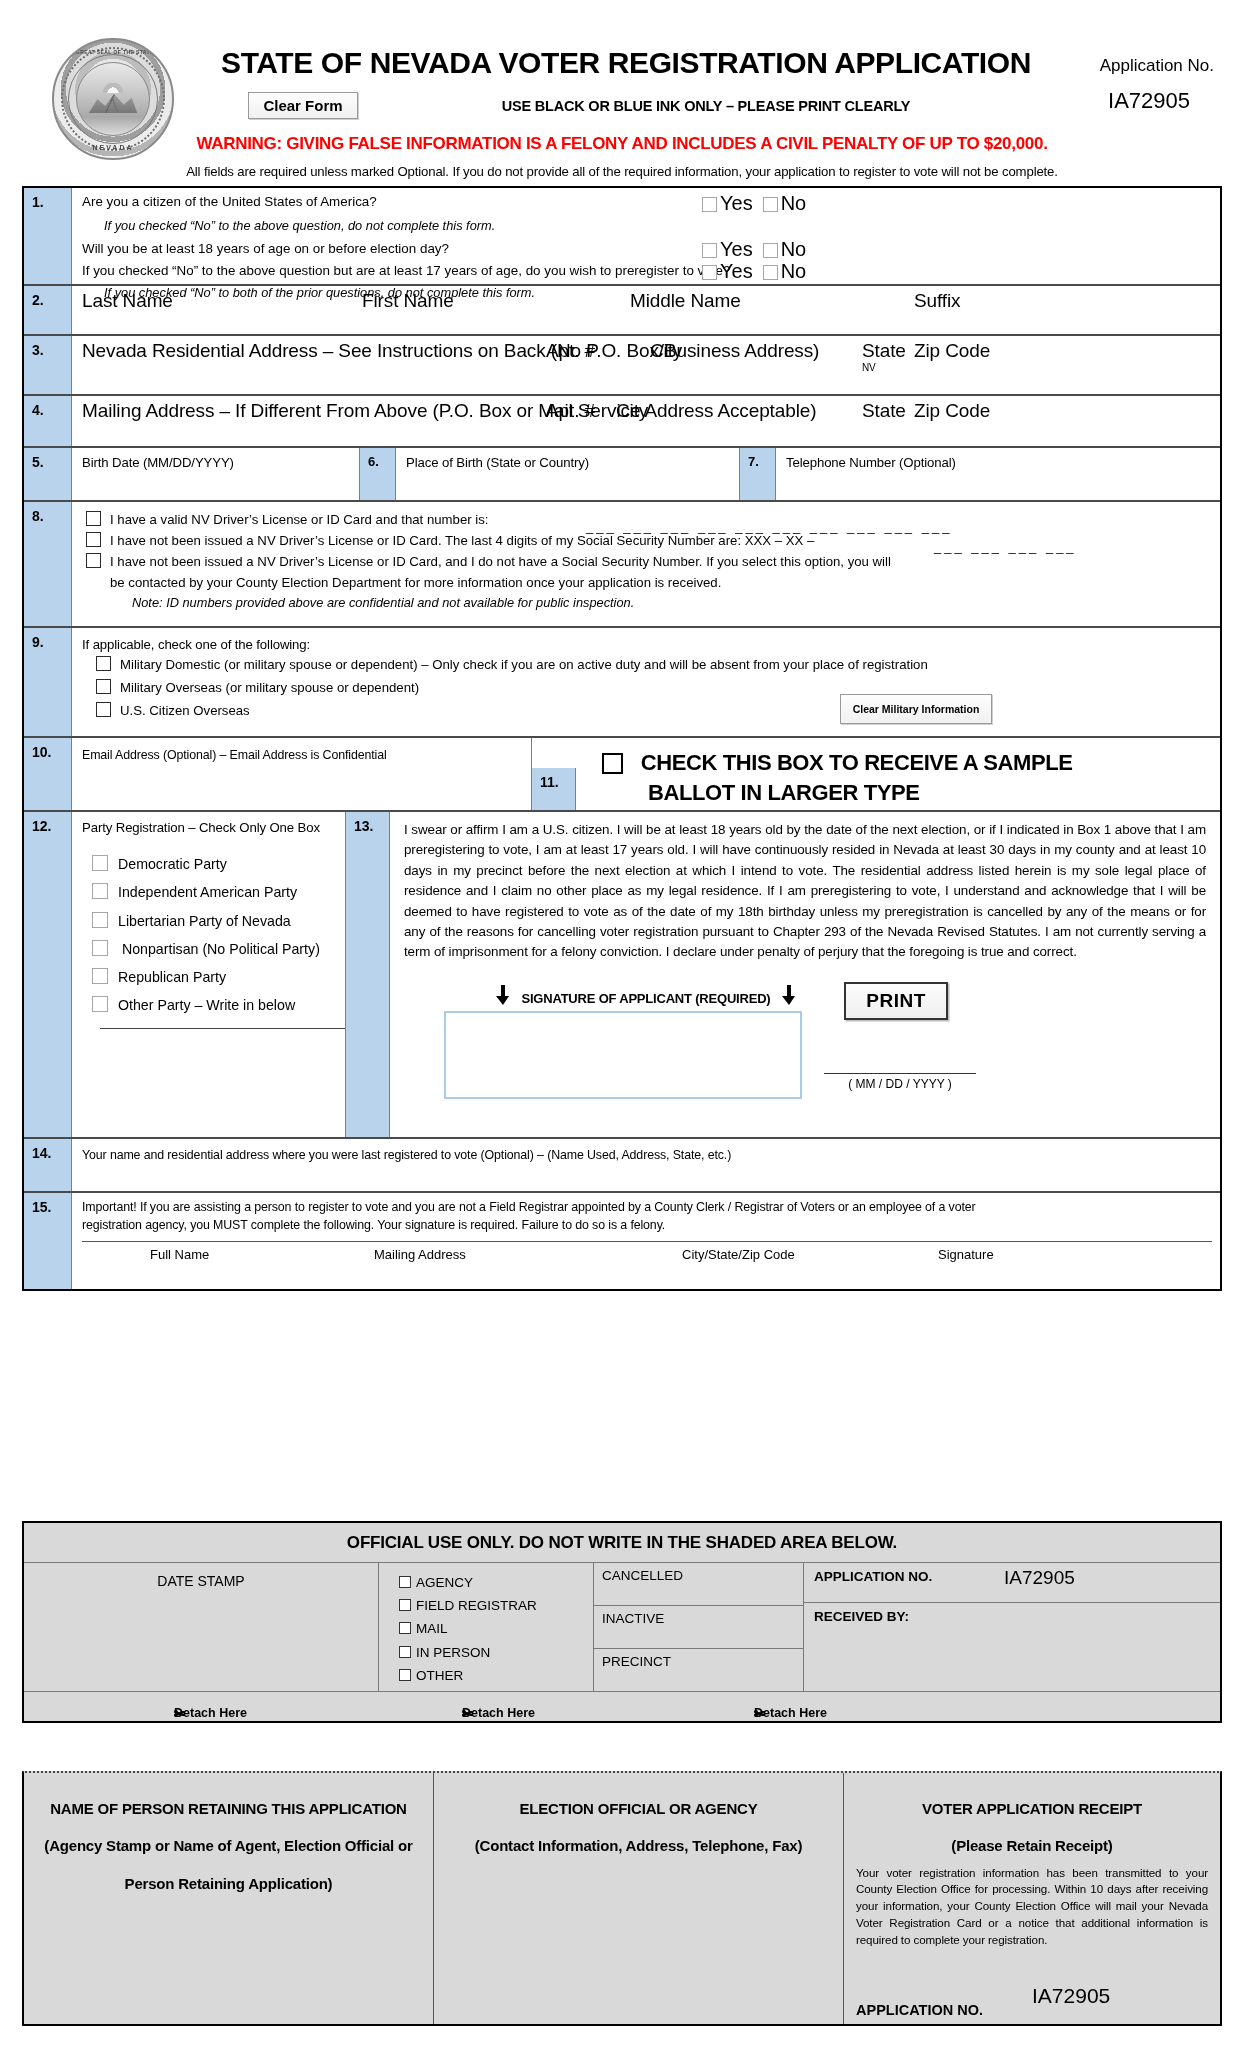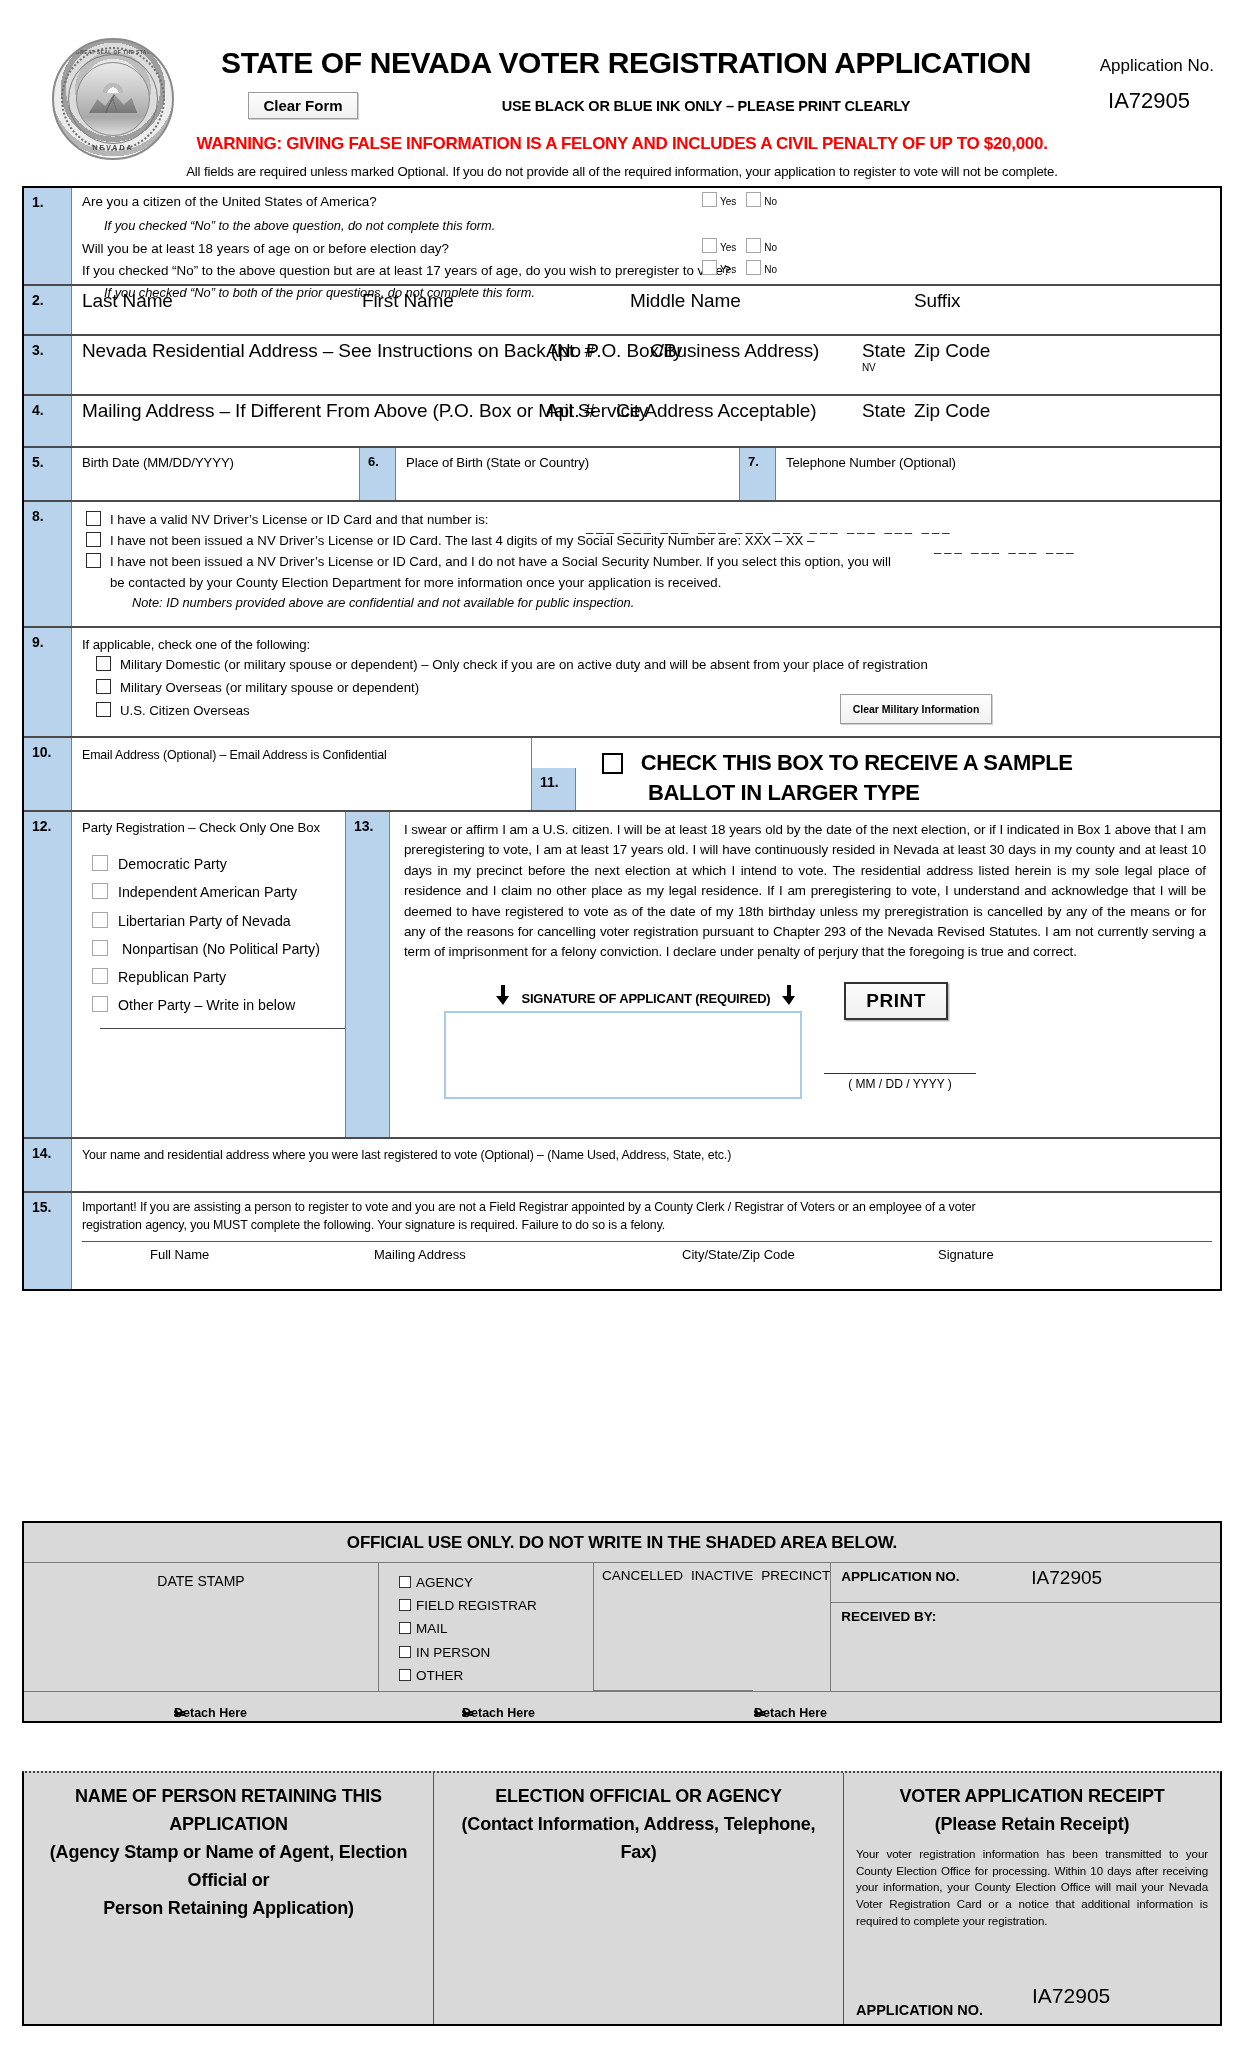--- a/index.html
+++ b/index.html
@@ -124,21 +124,21 @@
     cursor:pointer;
   }
   .cb.dark { border:1.3px solid #2b2b2b; }
   .cb.big { width:21px; height:21px; border:2px solid #000; vertical-align:-4px; }
   .cb.sm { width:12px; height:12px; border:1.2px solid #333; vertical-align:-1px; }
 
   
   .s1 { position:relative; min-height:94px; }
   .s1 .q { font-size:13.4px; line-height:1.02; }
   .s1 .qrow { position:absolute; }
-  .yn { position:absolute; font-size:10px; white-space:nowrap;text-align:right; }
+  .yn { position:absolute; font-size:20px; white-space:nowrap;text-align:right; }
   .yn .cb { margin-right:3px; }
   .yn .gap { display:inline-block; width:10px; }
 
   
   .fieldrow { position:relative; }
   .fl { position:absolute; font-size:19px; letter-spacing:-0.12px; white-space:nowrap; }
 
   
   .s8line { position:relative; font-size:13.2px; line-height:1.58; }
   .s8line .cb { margin-right:9px; }
@@ -212,21 +212,21 @@
     padding:10px 0 9px; border-bottom:1.5px solid #7a7a7a;
     letter-spacing:-0.2px;
   }
   .ogrid { display:flex; height:128px; }
   .ocol { border-right:1.5px solid #7a7a7a; }
   .ocol:last-child { border-right:none; }
   .oc-date { flex:0 0 355px; display:flex; justify-content:center; padding-top:10px; font-size:14px; }
   .oc-how { flex:0 0 215px; padding:8px 0 0 20px; }
   .oc-how div { font-size:13.5px; line-height:1.72; }
   .oc-how .cb { margin-right:5px; }
-  .oc-mid { flex:0 0 210px; display:flex; flex-direction:row; }
+  .oc-mid { flex:0 0 210px; display:flex; flex-direction:column; }
   .oc-mid .cell { flex:1; border-bottom:1.5px solid #7a7a7a; padding:5px 0 0 8px; font-size:13.5px; }
   .oc-mid .cell:last-child { border-bottom:none; }
   .oc-right { flex:1 1 auto; display:flex; flex-direction:column; }
   .oc-right .cell { border-bottom:1.5px solid #7a7a7a; padding:6px 0 0 10px; font-size:13.5px; font-weight:bold; position:relative; }
   .oc-right .cell:first-child { flex:0 0 40px; }
   .oc-right .cell:last-child { flex:1; border-bottom:none; font-weight:bold; }
   .oc-right .appno { position:absolute; left:200px; top:4px; font-size:19px; font-weight:normal; }
 
   .detachrow {
     position:relative; height:30px;
@@ -242,21 +242,21 @@
   .receipt {
     position:absolute; left:22px; top:1771px; width:1200px; height:255px;
     border:2px solid #000; border-top:2px dotted #444;
     background:#d9d9d9; display:flex;
   }
   .rcol { border-right:1.5px solid #555; padding:10px 12px 0; }
   .rcol:last-child { border-right:none; }
   .r1 { flex:0 0 410px; text-align:center; }
   .r2 { flex:0 0 410px; text-align:center; }
   .r3 { flex:1 1 auto; text-align:center; position:relative; }
-  .rhead { font-size:18px; font-weight:bold; line-height:1.55; letter-spacing:-0.2px; }
+  .rhead { font-size:15px; font-weight:bold; line-height:1.55; letter-spacing:-0.2px;margin-top:14px; }
   .rbody { font-size:11.6px; text-align:justify; line-height:1.45; margin-top:7px; letter-spacing:-0.1px; }
   .rappno { position:absolute; left:12px; bottom:6px; font-size:14.5px; font-weight:bold; }
   .rappval { position:absolute; left:188px; bottom:16px; font-size:21px; }
 </style>
 </head>
 <body>
 
 <div class="page">
 
   <div class="header">

